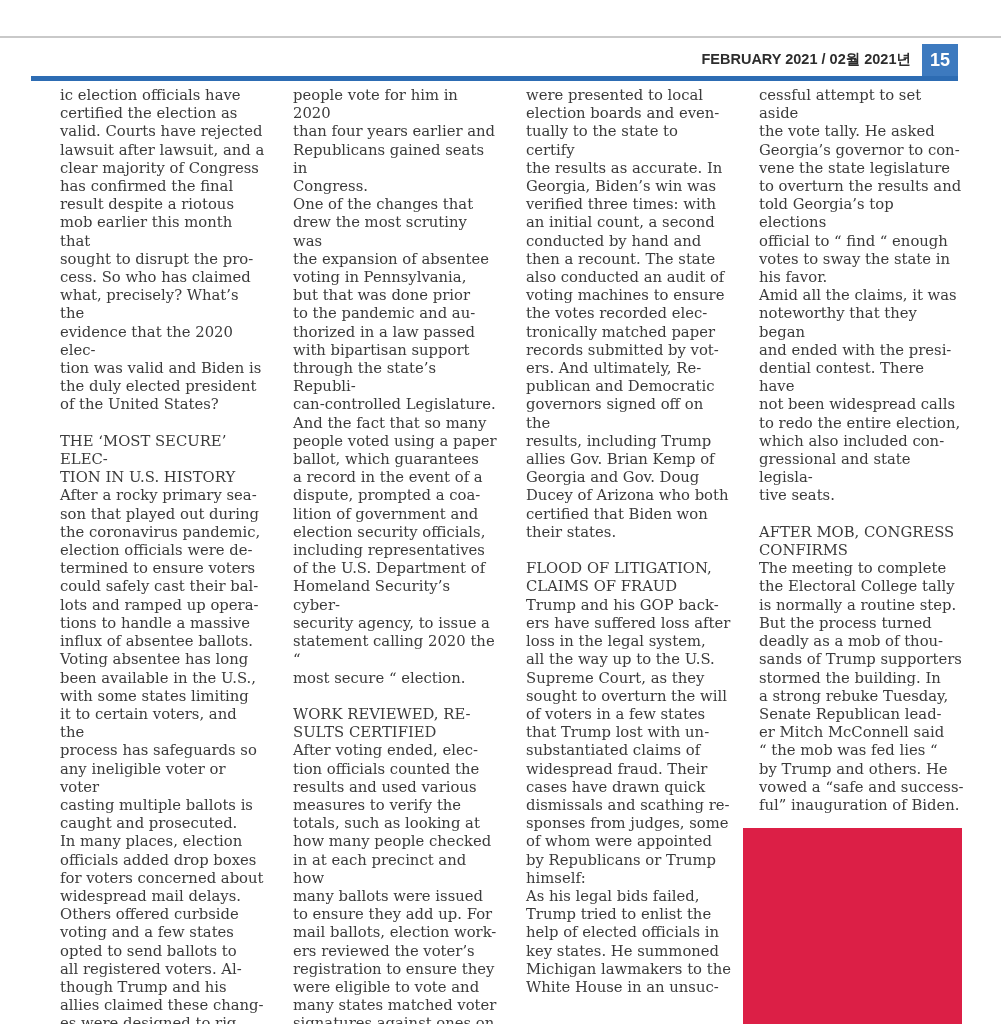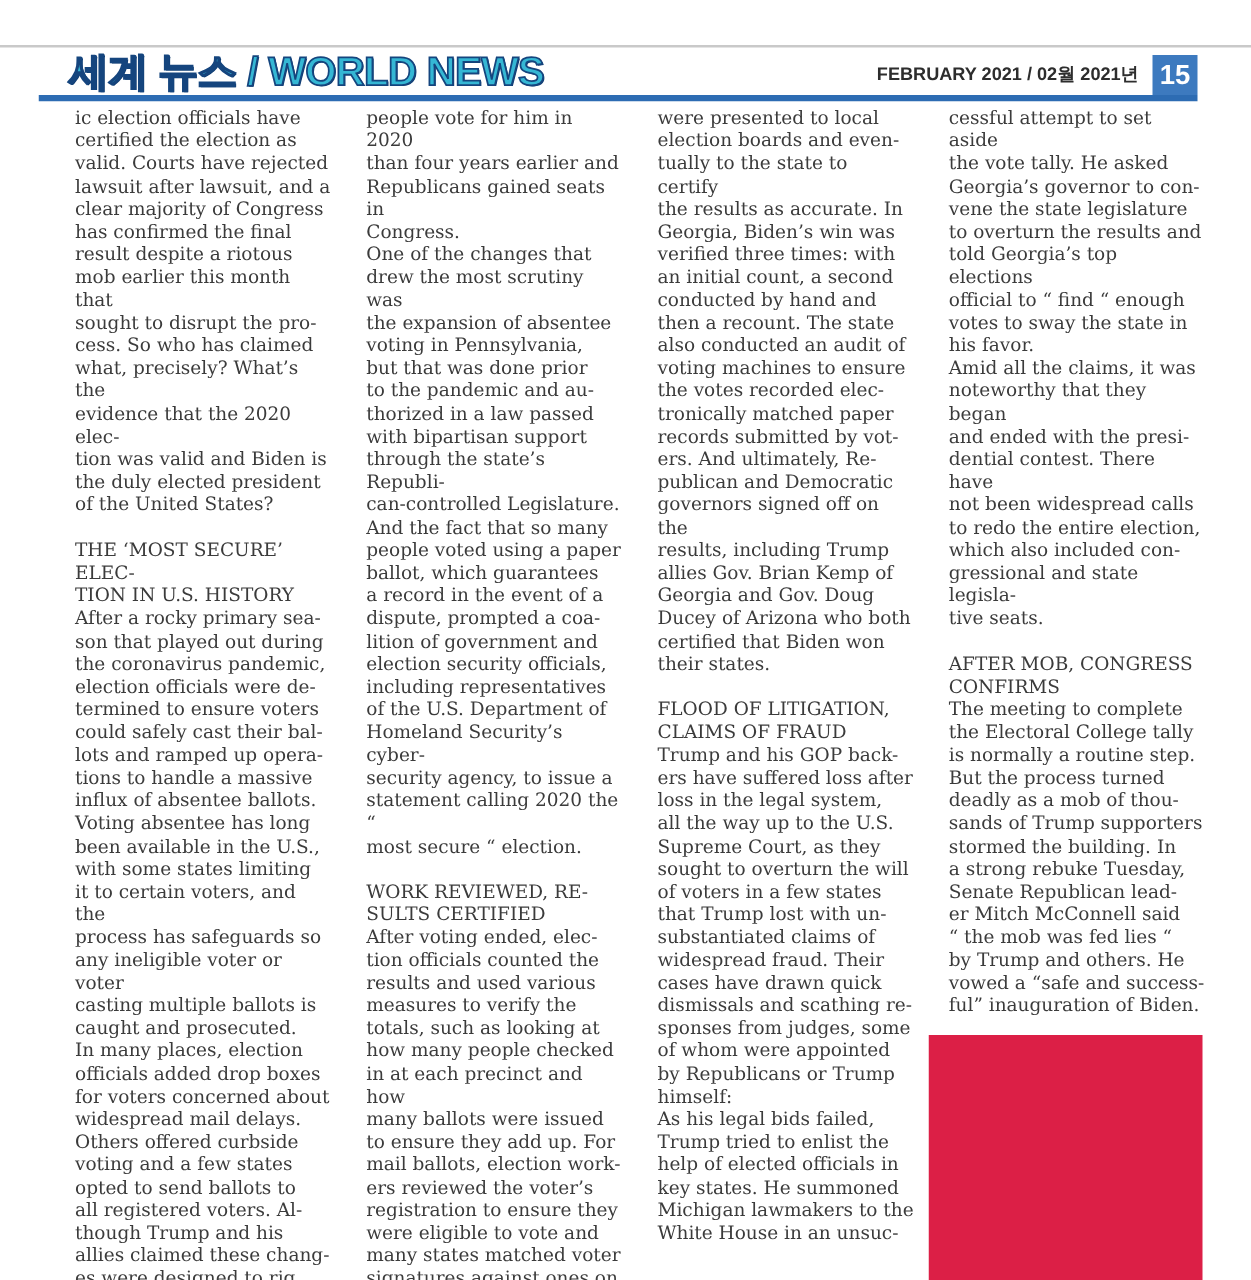--- a/index.html
+++ b/index.html
@@ -40,21 +40,21 @@
     text-align: center;
   }
   .page-badge {
     position: absolute;
     left: 922px; top: 44px;
     width: 36px; height: 32px;
     background: #3d7abf;
     color: #ffffff;
     font-family: "Liberation Sans", sans-serif;
     font-weight: 700;
-    font-size: 22px;
+    font-size: 18px;
     display: flex;
     align-items: center;
     justify-content: center;
   }
   .blue-rule {
     position: absolute;
     left: 31px; top: 76px;
     width: 927px; height: 5px;
     background: #2d6cb3;
   }
@@ -85,21 +85,20 @@
     background: #dc1f46;
   }
 </style>
 </head>
 <body>
 
 <div class="page">
 
   <div class="top-hairline" style="background: rgb(201, 201, 201);"></div>
 
-  <div class="masthead-title" style="color: rgb(53, 183, 212); -webkit-text-stroke: 1.4px rgb(21, 69, 126);">세계 뉴스 / WORLD NEWS</div>
 
   <div class="masthead-date">FEBRUARY 2021 / 02월 2021년</div>
 
   <div class="page-badge" style="background: rgb(61, 122, 191);">
     <span>15</span>
   </div>
 
   <div class="blue-rule" style="background: rgb(45, 108, 179);"></div>
 
   <div class="columns">

